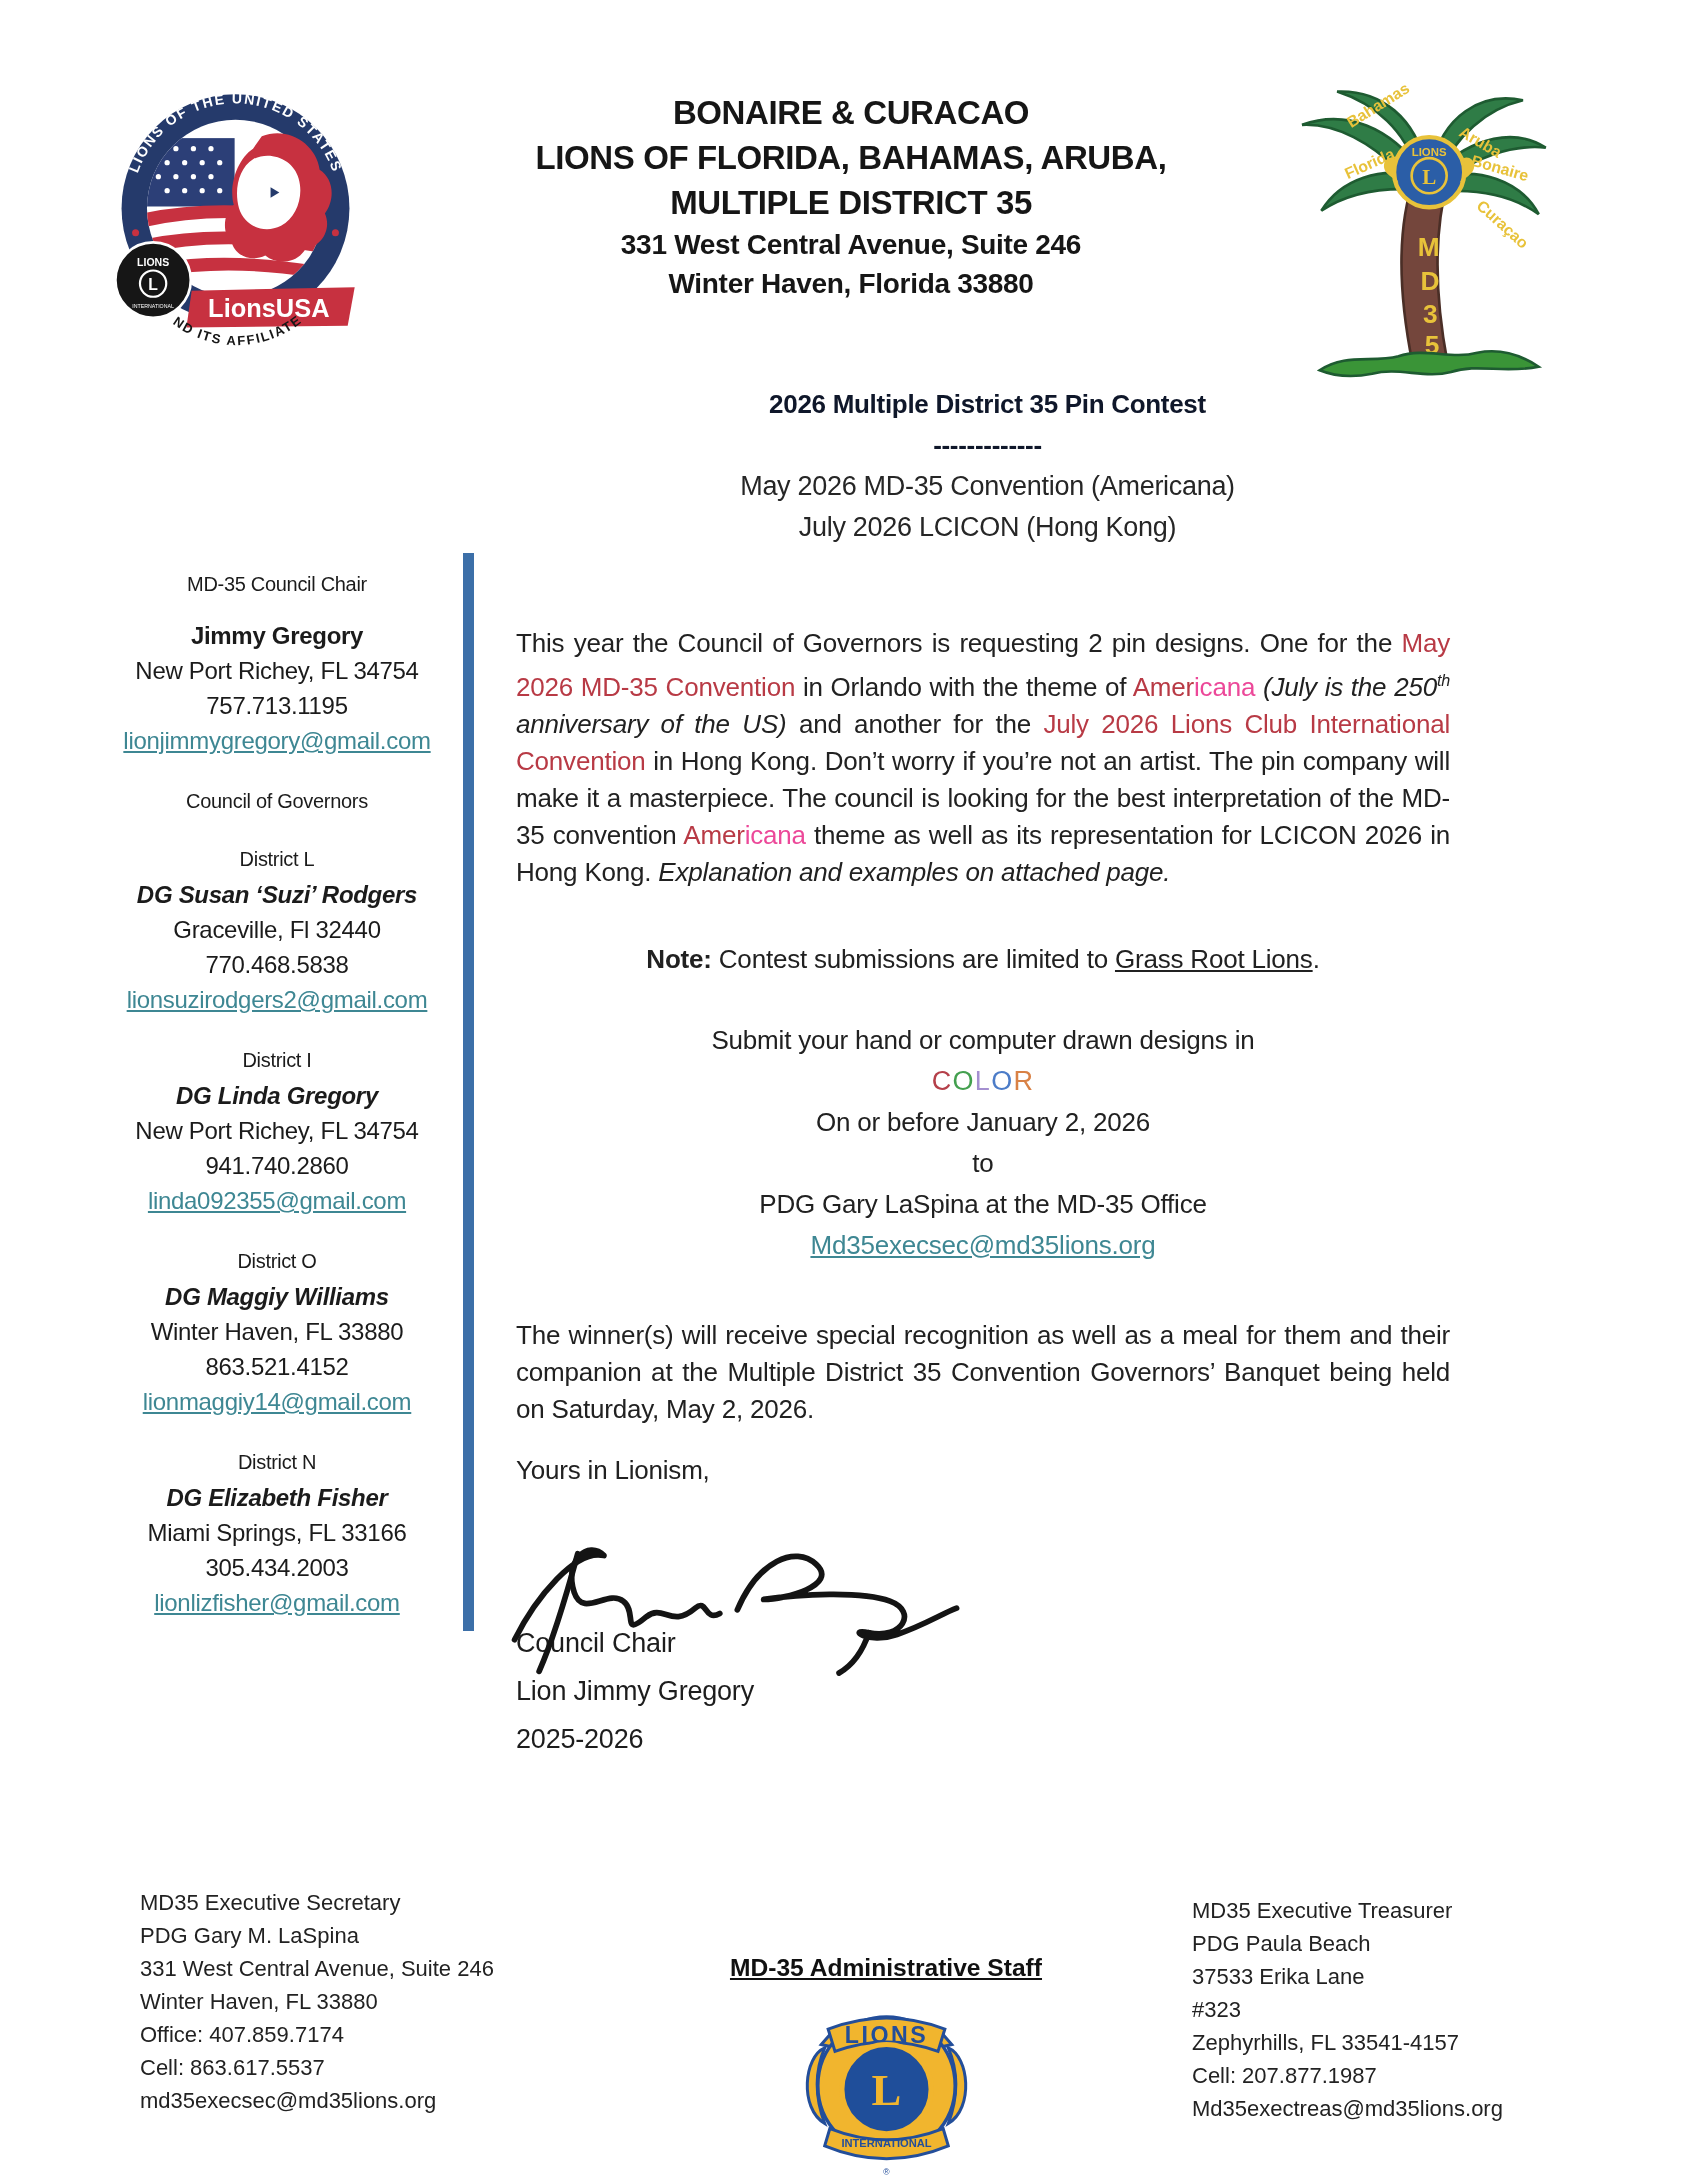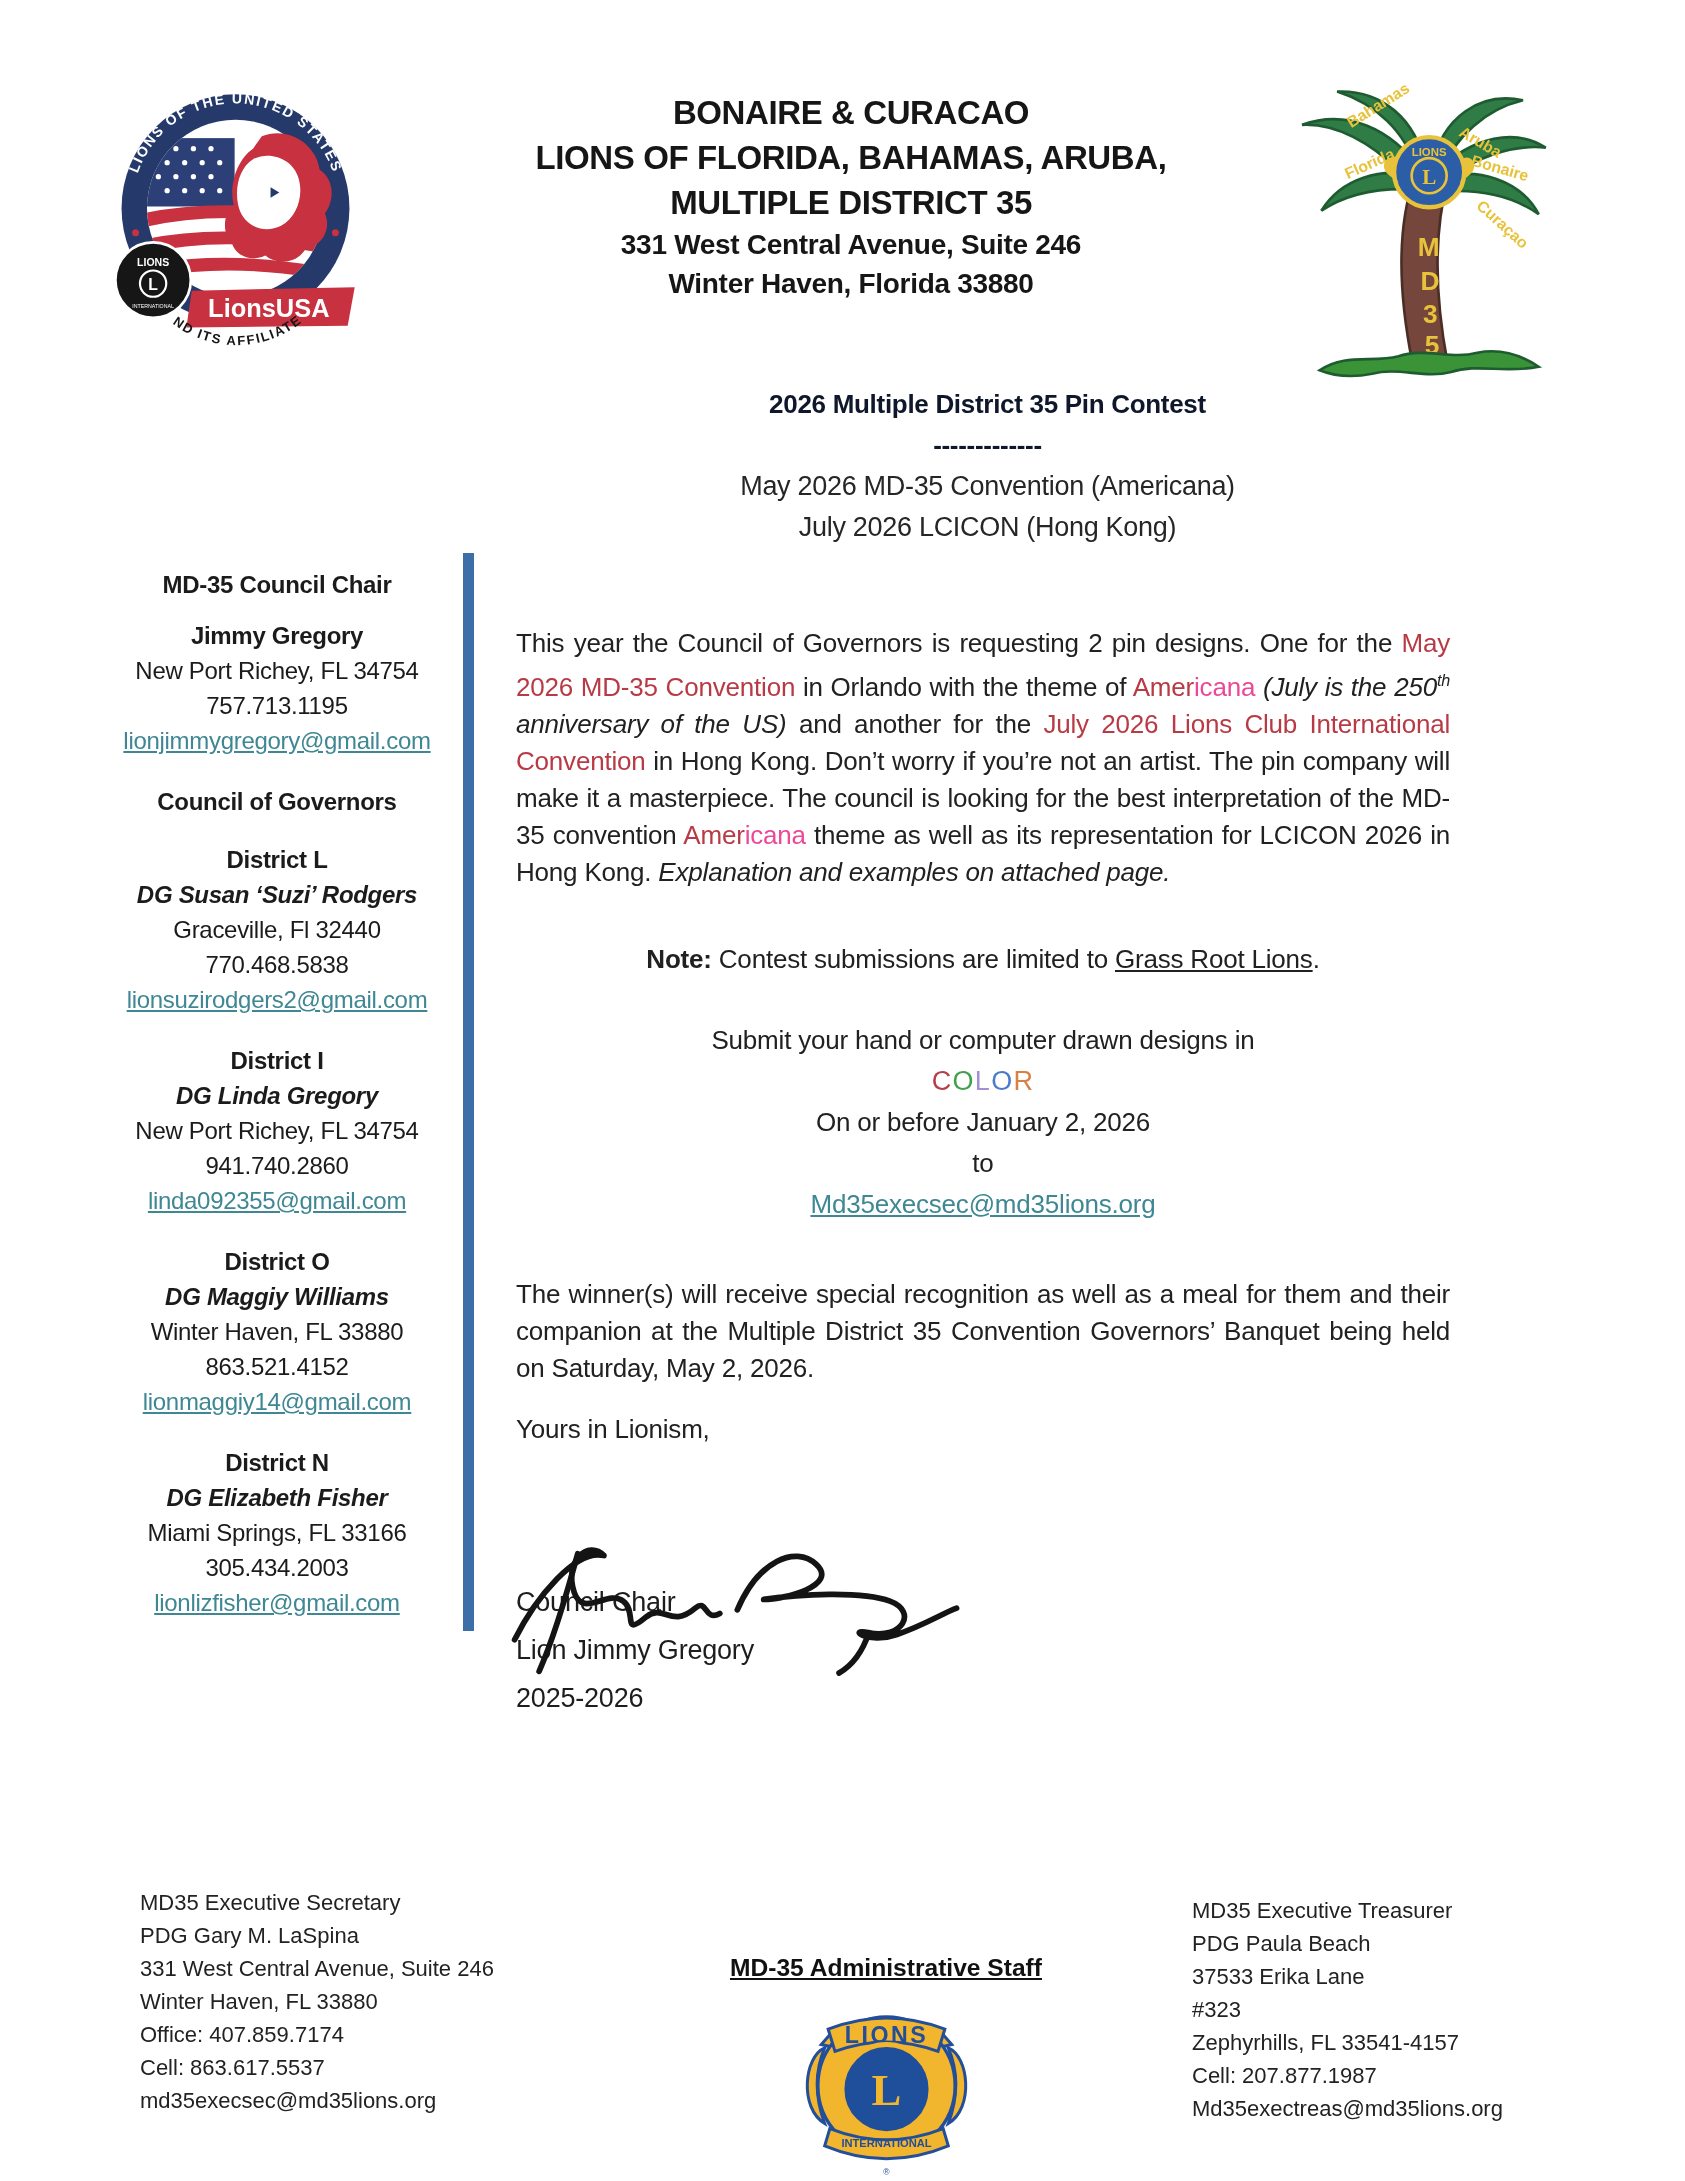--- a/index.html
+++ b/index.html
@@ -16,21 +16,21 @@
   .logo-left{left:90px;top:75px;width:291px;height:277px;}
   .logo-palm{left:1267px;top:74px;width:291px;height:305px;}
 
   
   .title-wrap{left:518px;top:384px;width:939px;text-align:center;color:#262626;}
   .t-bold{font-weight:bold;font-size:26px;line-height:41px;letter-spacing:-0.3px;color:#0f172a;}
   .t-reg{font-size:27px;line-height:41px;letter-spacing:-0.3px;}
 
   
   .sidebar{left:98px;top:567px;width:358px;text-align:center;font-size:24px;line-height:35px;color:#1b1b1b;letter-spacing:-0.3px;}
-  .sb-h{font-weight:bold;font-size:24px;}
+  .sb-h{font-weight:normal;font-size:20px;}
   .sb-name{font-weight:bold;}
   .sb-dg{font-weight:bold;font-style:italic;}
   .mb18{margin-bottom:16px;} .mb26{margin-bottom:23px;} .mb30{margin-bottom:26px;}
   .vbar{left:463px;top:553px;width:11.4px;height:1078px;background:#3C6FA8;}
 
   
   .main{left:516px;top:625px;width:934px;font-size:26px;line-height:37px;color:#212121;letter-spacing:-0.2px;}
   .para{text-align:justify;}
   .rd{color:#B83A45;}
   .bl{color:#ec4899;}
@@ -225,20 +225,21 @@
 
   <div class="note">
     <span class="bold">Note:</span><span> Contest submissions are limited to </span><span class="und">Grass Root Lions</span><span>.</span>
   </div>
 
   <div class="cblock">
     <div>Submit your hand or computer drawn designs in</div>
     <div class="colorword"><span class="c0">C</span><span class="c1">O</span><span class="c2">L</span><span class="c3">O</span><span class="c4">R</span></div>
     <div>On or before January 2, 2026</div>
     <div>to</div>
+    <div>PDG Gary LaSpina at the MD-35 Office</div>
     <div><a class="lnk">Md35execsec@md35lions.org</a></div>
   </div>
 
   <div class="winner">The winner(s) will receive special recognition as well as a meal for them and their companion at the Multiple District 35 Convention Governors’ Banquet being held on Saturday, May 2, 2026.</div>
 
   <div class="closing">Yours in Lionism,</div>
 
   <div class="sigtext">
     <div>Council Chair</div>
     <div>Lion Jimmy Gregory</div>

